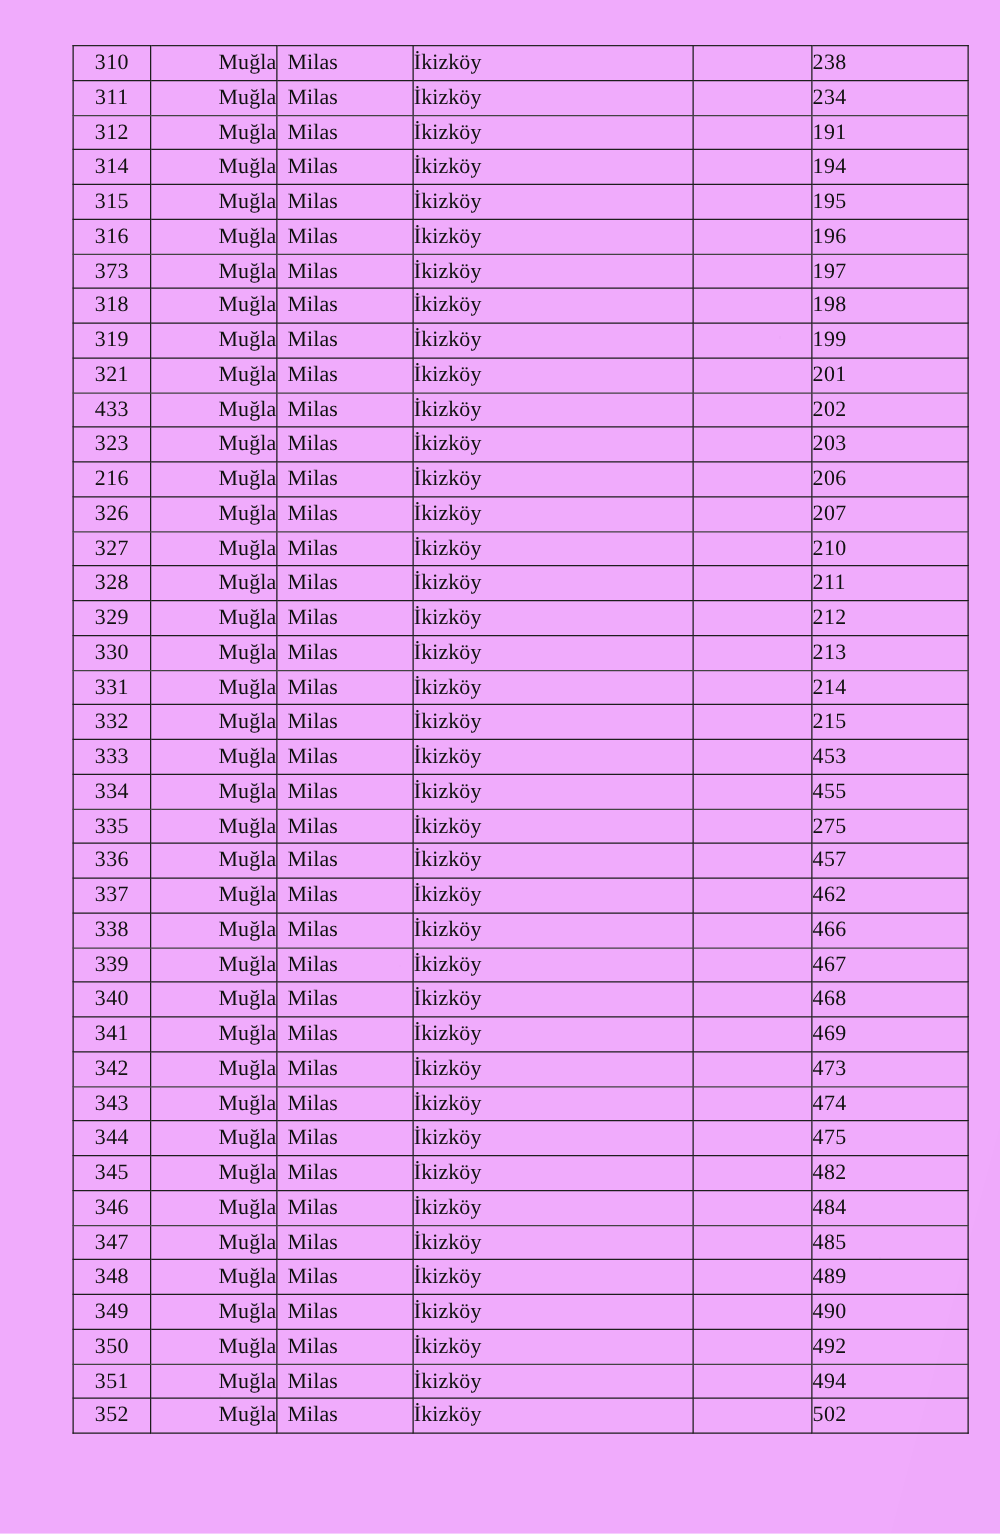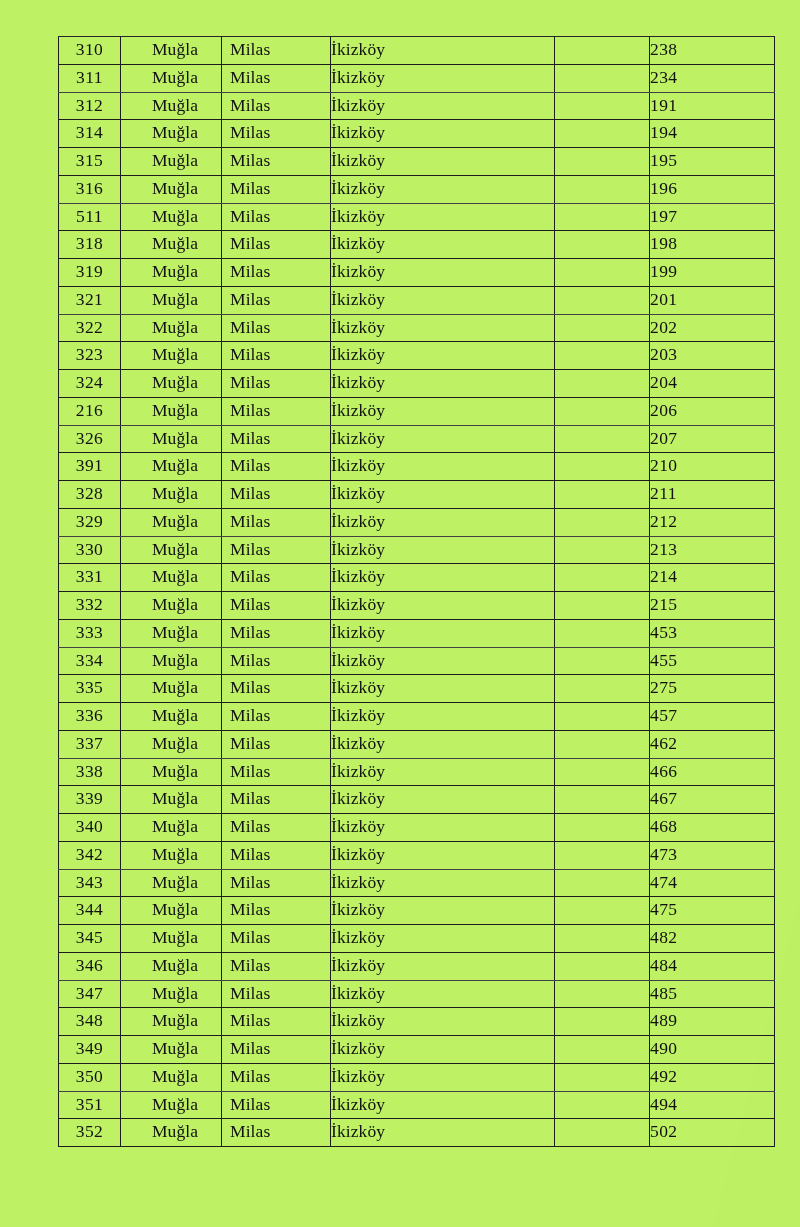--- a/index.html
+++ b/index.html
@@ -13,21 +13,21 @@
     position: relative;
     font-family: "Liberation Serif", "DejaVu Serif", serif;
     color: #111111;
     overflow: hidden;
   }
 
   
   #page {
     position: absolute;
     inset: 0;
-    background: #bef264;
+    background: #f0abfc;
   }
 
   
   #scan-noise {
     position: absolute;
     inset: 0;
     pointer-events: none;
     opacity: .30;
     background:
       radial-gradient(circle at 12% 8%, rgba(0,0,0,.035) 0 1px, transparent 1px),
@@ -53,21 +53,21 @@
     border: 1px solid #1d1d1d;
     height: 25.75px;
     padding: 0 0 1px 0;
     vertical-align: middle;
     white-space: nowrap;
     overflow: hidden;
   }
 
   
   .col-no    { width: 61px;  text-align: center; }
-  .col-prov  { width: 92px;  text-align: center;  padding-left: 8px !important; margin-top: 47px; }
+  .col-prov  { width: 92px;  text-align: right;  padding-left: 8px !important; margin-top: 47px; }
   .col-dist  { width: 100px; text-align: left;  padding-left: 8px !important; }
   .col-vill  { width: 217px; text-align: left; padding-left: 6px !important; }
   .col-blank { width: 94px; }
   .col-val   { width: 124px; text-align: left; }
 
   
   .ink {
     display: inline-block;
     filter: blur(.17px);
     letter-spacing: .1px;
@@ -129,21 +129,21 @@
         </tr>
         <tr>
           <td class="col-no"><span class="ink">316</span></td>
           <td class="col-prov"><span class="ink">Muğla</span></td>
           <td class="col-dist"><span class="ink">Milas</span></td>
           <td class="col-vill"><span class="ink">İkizköy</span></td>
           <td class="col-blank"><span class="ink"></span></td>
           <td class="col-val"><span class="ink">196</span></td>
         </tr>
         <tr>
-          <td class="col-no"><span class="ink">511</span></td>
+          <td class="col-no"><span class="ink">373</span></td>
           <td class="col-prov"><span class="ink">Muğla</span></td>
           <td class="col-dist"><span class="ink">Milas</span></td>
           <td class="col-vill"><span class="ink">İkizköy</span></td>
           <td class="col-blank"><span class="ink"></span></td>
           <td class="col-val"><span class="ink">197</span></td>
         </tr>
         <tr>
           <td class="col-no"><span class="ink">318</span></td>
           <td class="col-prov"><span class="ink">Muğla</span></td>
           <td class="col-dist"><span class="ink">Milas</span></td>
@@ -161,61 +161,53 @@
         </tr>
         <tr>
           <td class="col-no"><span class="ink">321</span></td>
           <td class="col-prov"><span class="ink">Muğla</span></td>
           <td class="col-dist"><span class="ink">Milas</span></td>
           <td class="col-vill"><span class="ink">İkizköy</span></td>
           <td class="col-blank"><span class="ink"></span></td>
           <td class="col-val"><span class="ink">201</span></td>
         </tr>
         <tr>
-          <td class="col-no"><span class="ink">322</span></td>
+          <td class="col-no"><span class="ink">433</span></td>
           <td class="col-prov"><span class="ink">Muğla</span></td>
           <td class="col-dist"><span class="ink">Milas</span></td>
           <td class="col-vill"><span class="ink">İkizköy</span></td>
           <td class="col-blank"><span class="ink"></span></td>
           <td class="col-val"><span class="ink">202</span></td>
         </tr>
         <tr>
           <td class="col-no"><span class="ink">323</span></td>
           <td class="col-prov"><span class="ink">Muğla</span></td>
           <td class="col-dist"><span class="ink">Milas</span></td>
           <td class="col-vill"><span class="ink">İkizköy</span></td>
           <td class="col-blank"><span class="ink"></span></td>
           <td class="col-val"><span class="ink">203</span></td>
         </tr>
         <tr>
-          <td class="col-no"><span class="ink">324</span></td>
-          <td class="col-prov"><span class="ink">Muğla</span></td>
-          <td class="col-dist"><span class="ink">Milas</span></td>
-          <td class="col-vill"><span class="ink">İkizköy</span></td>
-          <td class="col-blank"><span class="ink"></span></td>
-          <td class="col-val"><span class="ink">204</span></td>
-        </tr>
-        <tr>
           <td class="col-no"><span class="ink">216</span></td>
           <td class="col-prov"><span class="ink">Muğla</span></td>
           <td class="col-dist"><span class="ink">Milas</span></td>
           <td class="col-vill"><span class="ink">İkizköy</span></td>
           <td class="col-blank"><span class="ink"></span></td>
           <td class="col-val"><span class="ink">206</span></td>
         </tr>
         <tr>
           <td class="col-no"><span class="ink">326</span></td>
           <td class="col-prov"><span class="ink">Muğla</span></td>
           <td class="col-dist"><span class="ink">Milas</span></td>
           <td class="col-vill"><span class="ink">İkizköy</span></td>
           <td class="col-blank"><span class="ink"></span></td>
           <td class="col-val"><span class="ink">207</span></td>
         </tr>
         <tr>
-          <td class="col-no"><span class="ink">391</span></td>
+          <td class="col-no"><span class="ink">327</span></td>
           <td class="col-prov"><span class="ink">Muğla</span></td>
           <td class="col-dist"><span class="ink">Milas</span></td>
           <td class="col-vill"><span class="ink">İkizköy</span></td>
           <td class="col-blank"><span class="ink"></span></td>
           <td class="col-val"><span class="ink">210</span></td>
         </tr>
         <tr>
           <td class="col-no"><span class="ink">328</span></td>
           <td class="col-prov"><span class="ink">Muğla</span></td>
           <td class="col-dist"><span class="ink">Milas</span></td>
@@ -311,20 +303,28 @@
           <td class="col-blank"><span class="ink"></span></td>
           <td class="col-val"><span class="ink">467</span></td>
         </tr>
         <tr>
           <td class="col-no"><span class="ink">340</span></td>
           <td class="col-prov"><span class="ink">Muğla</span></td>
           <td class="col-dist"><span class="ink">Milas</span></td>
           <td class="col-vill"><span class="ink">İkizköy</span></td>
           <td class="col-blank"><span class="ink"></span></td>
           <td class="col-val"><span class="ink">468</span></td>
+        </tr>
+        <tr>
+          <td class="col-no"><span class="ink">341</span></td>
+          <td class="col-prov"><span class="ink">Muğla</span></td>
+          <td class="col-dist"><span class="ink">Milas</span></td>
+          <td class="col-vill"><span class="ink">İkizköy</span></td>
+          <td class="col-blank"><span class="ink"></span></td>
+          <td class="col-val"><span class="ink">469</span></td>
         </tr>
         <tr>
           <td class="col-no"><span class="ink">342</span></td>
           <td class="col-prov"><span class="ink">Muğla</span></td>
           <td class="col-dist"><span class="ink">Milas</span></td>
           <td class="col-vill"><span class="ink">İkizköy</span></td>
           <td class="col-blank"><span class="ink"></span></td>
           <td class="col-val"><span class="ink">473</span></td>
         </tr>
         <tr>

